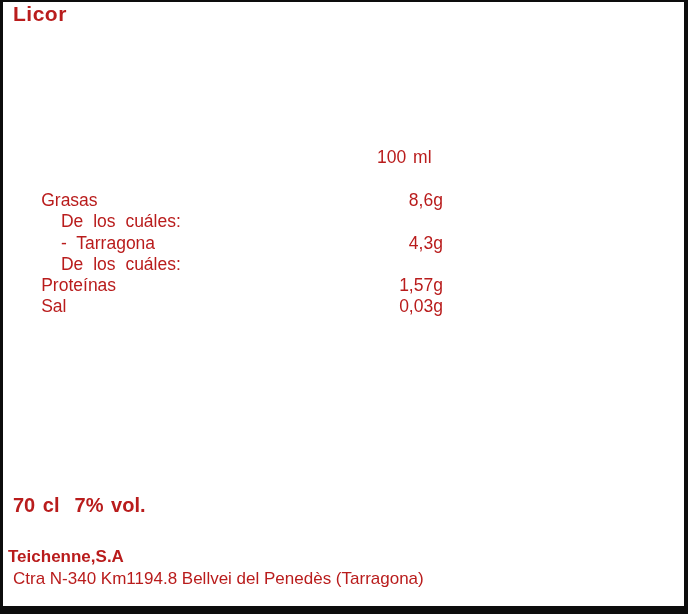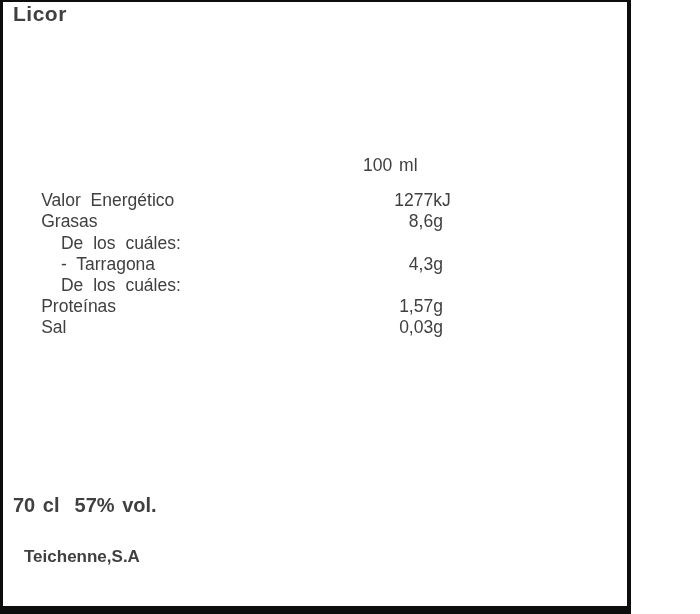--- a/index.html
+++ b/index.html
@@ -2,50 +2,49 @@
 <html><head>
 <meta charset="utf-8">
 <style>
   html, body {
     margin: 0;
     padding: 0;
     background: #ffffff;
   }
   .label-panel {
     position: relative;
-    width: 631px;
+    width: 688px;
     height: 614px;
     background: #ffffff;
     font-family: "Liberation Sans", sans-serif;
-    color: #404040;
+    color: #b91c1c;
     overflow: hidden;
   }
   .frame {
     position: absolute;
     inset: 0;
     border-style: solid;
     border-color: #0d0d0d;
     border-width: 2px 4px 8px 3px;
     pointer-events: none;
   }
   .title {
     position: absolute;
     left: 13px;
     top: 2px;
     font-size: 21px;
     font-weight: bold;
     letter-spacing: 0.5px;
   }
   .col-header {
     position: absolute;
-    left: 363px;
+    left: 377px;
     top: 147px;
     font-size: 17.5px;
     word-spacing: 2px;
-    margin-top: 8px;
   }
   .nutrition-table {
     position: absolute;
     left: 12px;
     top: 169px;
     width: 470px;
     font-size: 17.5px;
   }
   .trow {
     height: 21.2px;
@@ -72,21 +71,21 @@
     position: absolute;
     left: 13px;
     top: 494px;
     font-size: 20px;
     font-weight: bold;
     white-space: pre;
     word-spacing: 2px;
   }
   .producer {
     position: absolute;
-    left: 24px;
+    left: 8px;
     top: 547px;
     font-size: 17px;
     font-weight: bold;
   }
   .address {
     position: absolute;
     left: 13px;
     top: 569px;
     font-size: 17px;
   }
@@ -96,39 +95,37 @@
 
 <div class="label-panel">
   <div class="frame"></div>
 
   <div class="title">Licor</div>
 
   <div class="col-header">100 ml</div>
 
   <div class="nutrition-table">
     <div class="trow">
-      <span class="lbl">Valor Energético</span><span class="num">1277</span><span class="unit">kJ</span>
-    </div>
-    <div class="trow">
       <span class="lbl">Grasas</span><span class="num">8,6</span><span class="unit">g</span>
     </div>
     <div class="trow">
       <span class="lbl">  De los cuáles:</span><span class="num"></span><span class="unit"></span>
     </div>
     <div class="trow">
       <span class="lbl">  - Tarragona</span><span class="num">4,3</span><span class="unit">g</span>
     </div>
     <div class="trow">
       <span class="lbl">  De los cuáles:</span><span class="num"></span><span class="unit"></span>
     </div>
     <div class="trow">
       <span class="lbl">Proteínas</span><span class="num">1,57</span><span class="unit">g</span>
     </div>
     <div class="trow">
       <span class="lbl">Sal</span><span class="num">0,03</span><span class="unit">g</span>
     </div>
   </div>
 
-  <div class="volume">70 cl  57% vol.</div>
+  <div class="volume">70 cl  7% vol.</div>
 
   <div class="producer">Teichenne,S.A</div>
 
+  <div class="address">Ctra N-340 Km1194.8 Bellvei del Penedès (Tarragona)</div>
 </div>
 
 </body></html>

